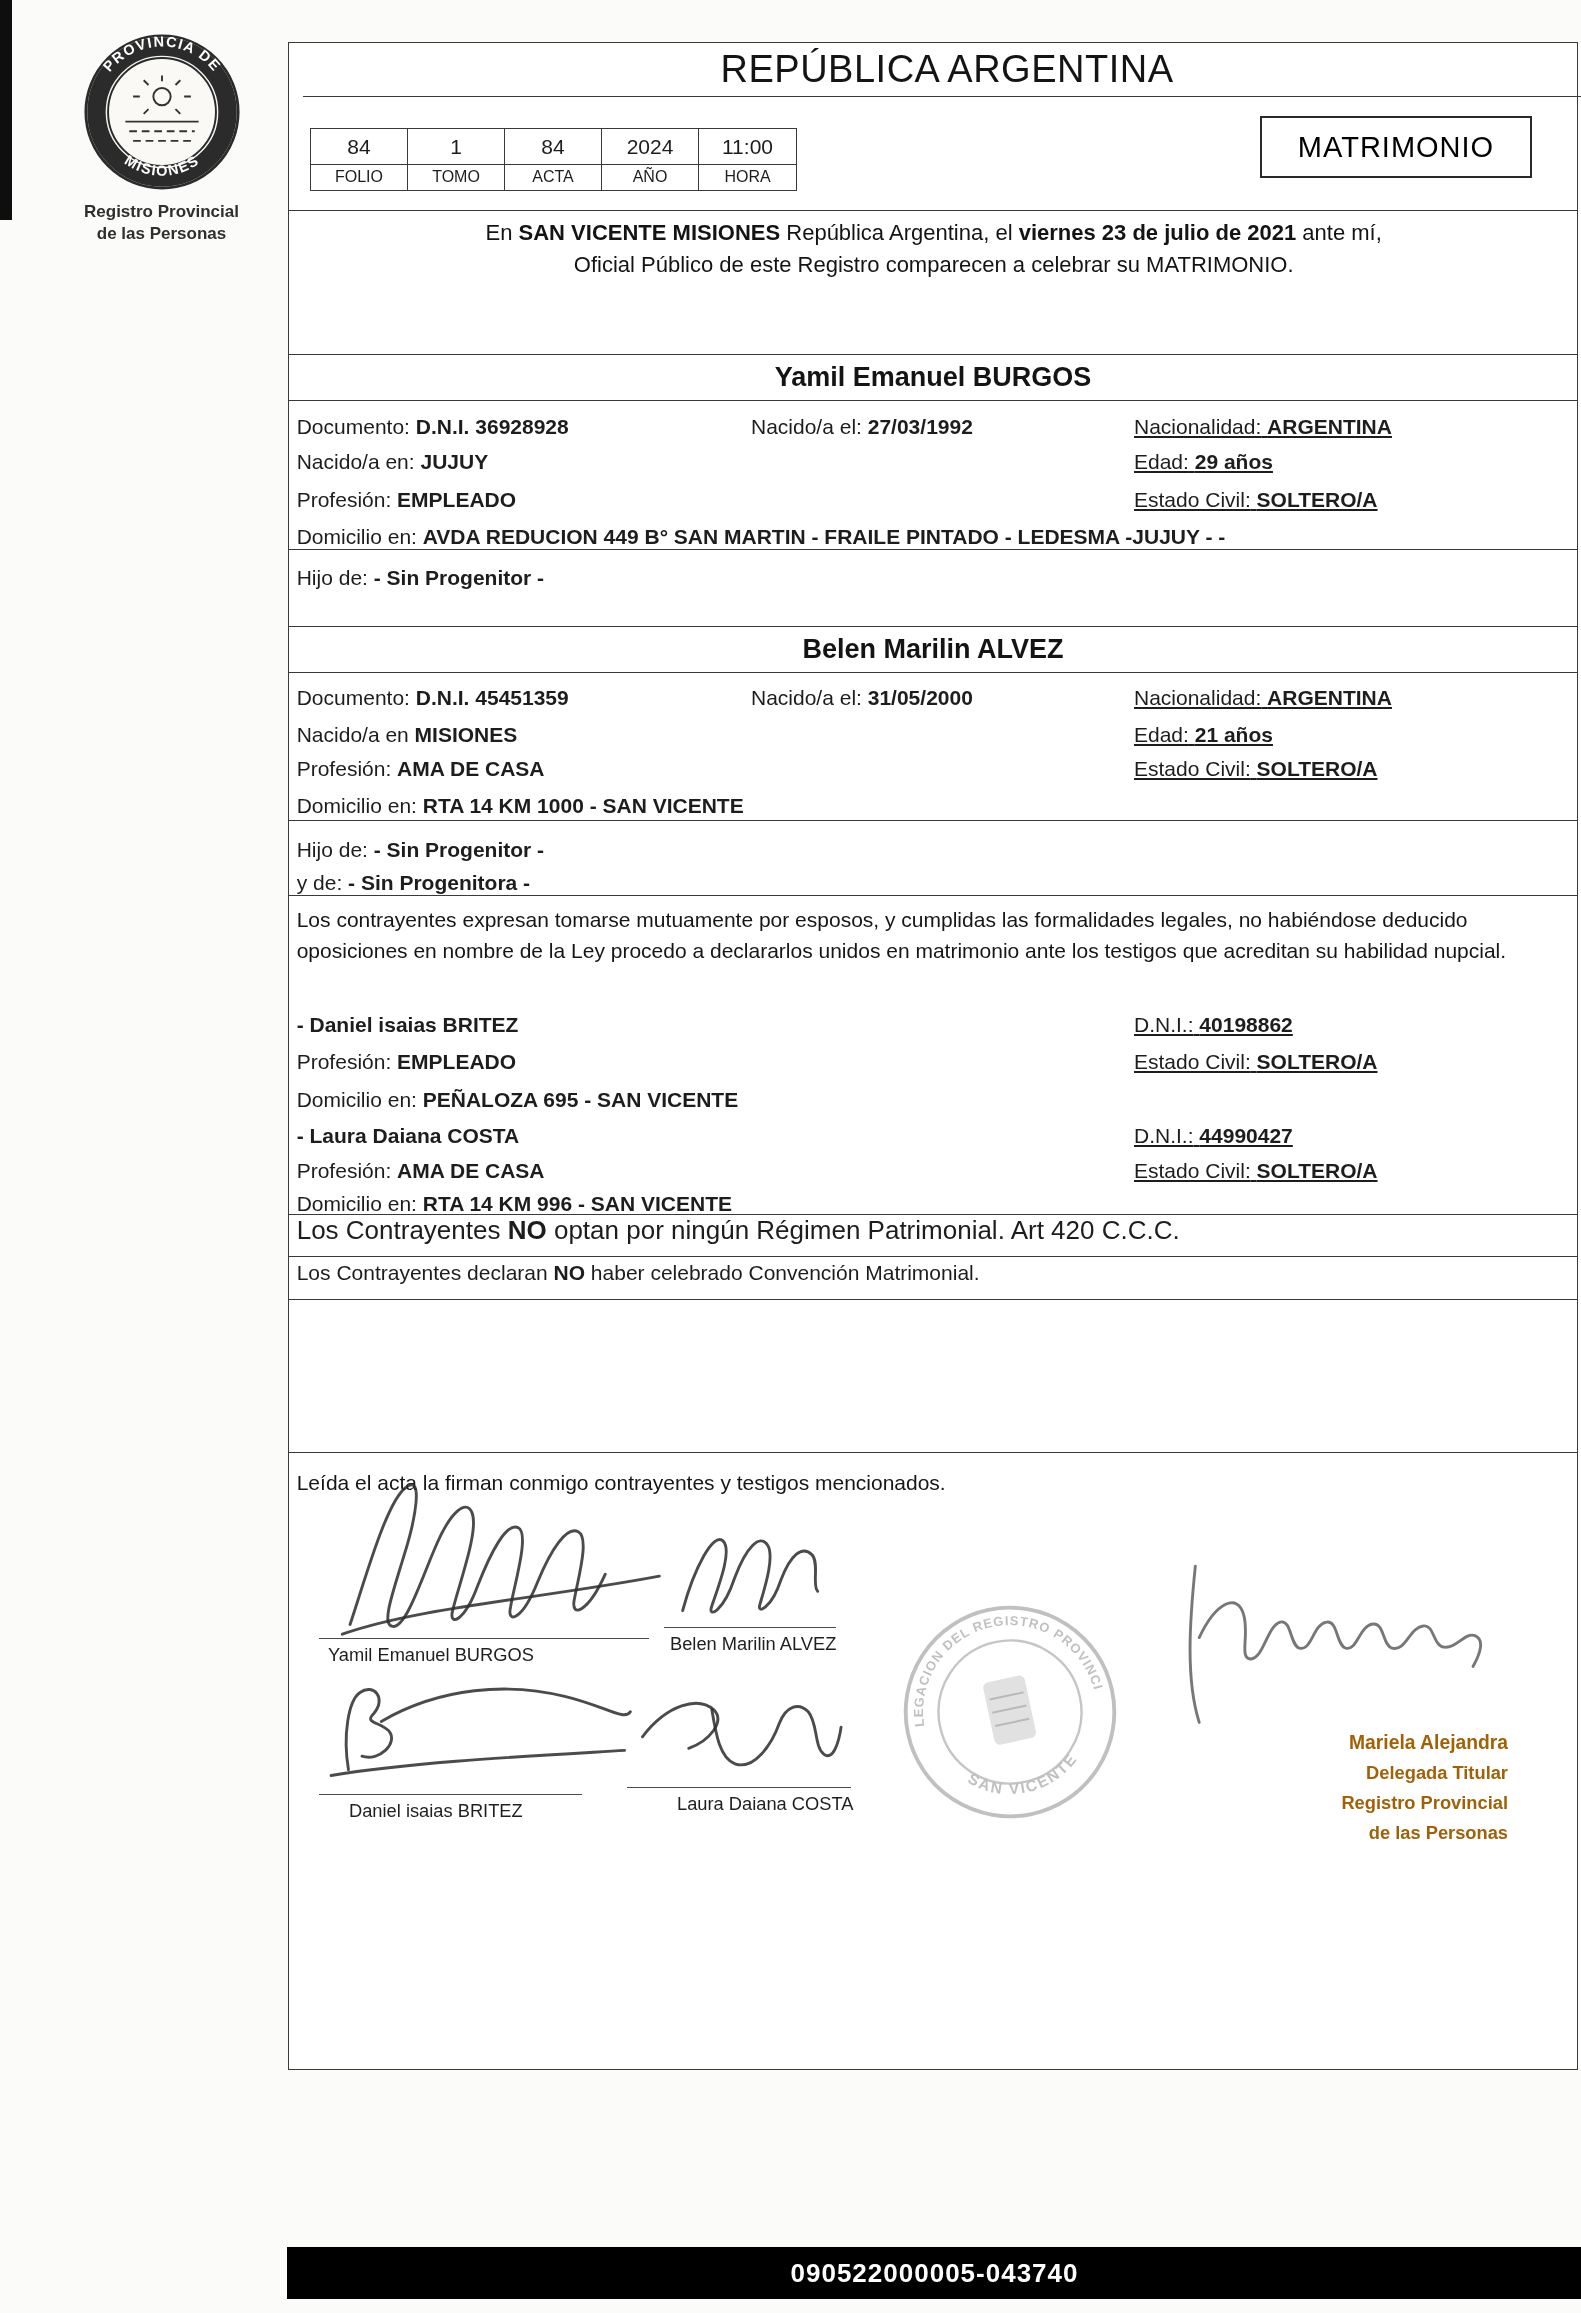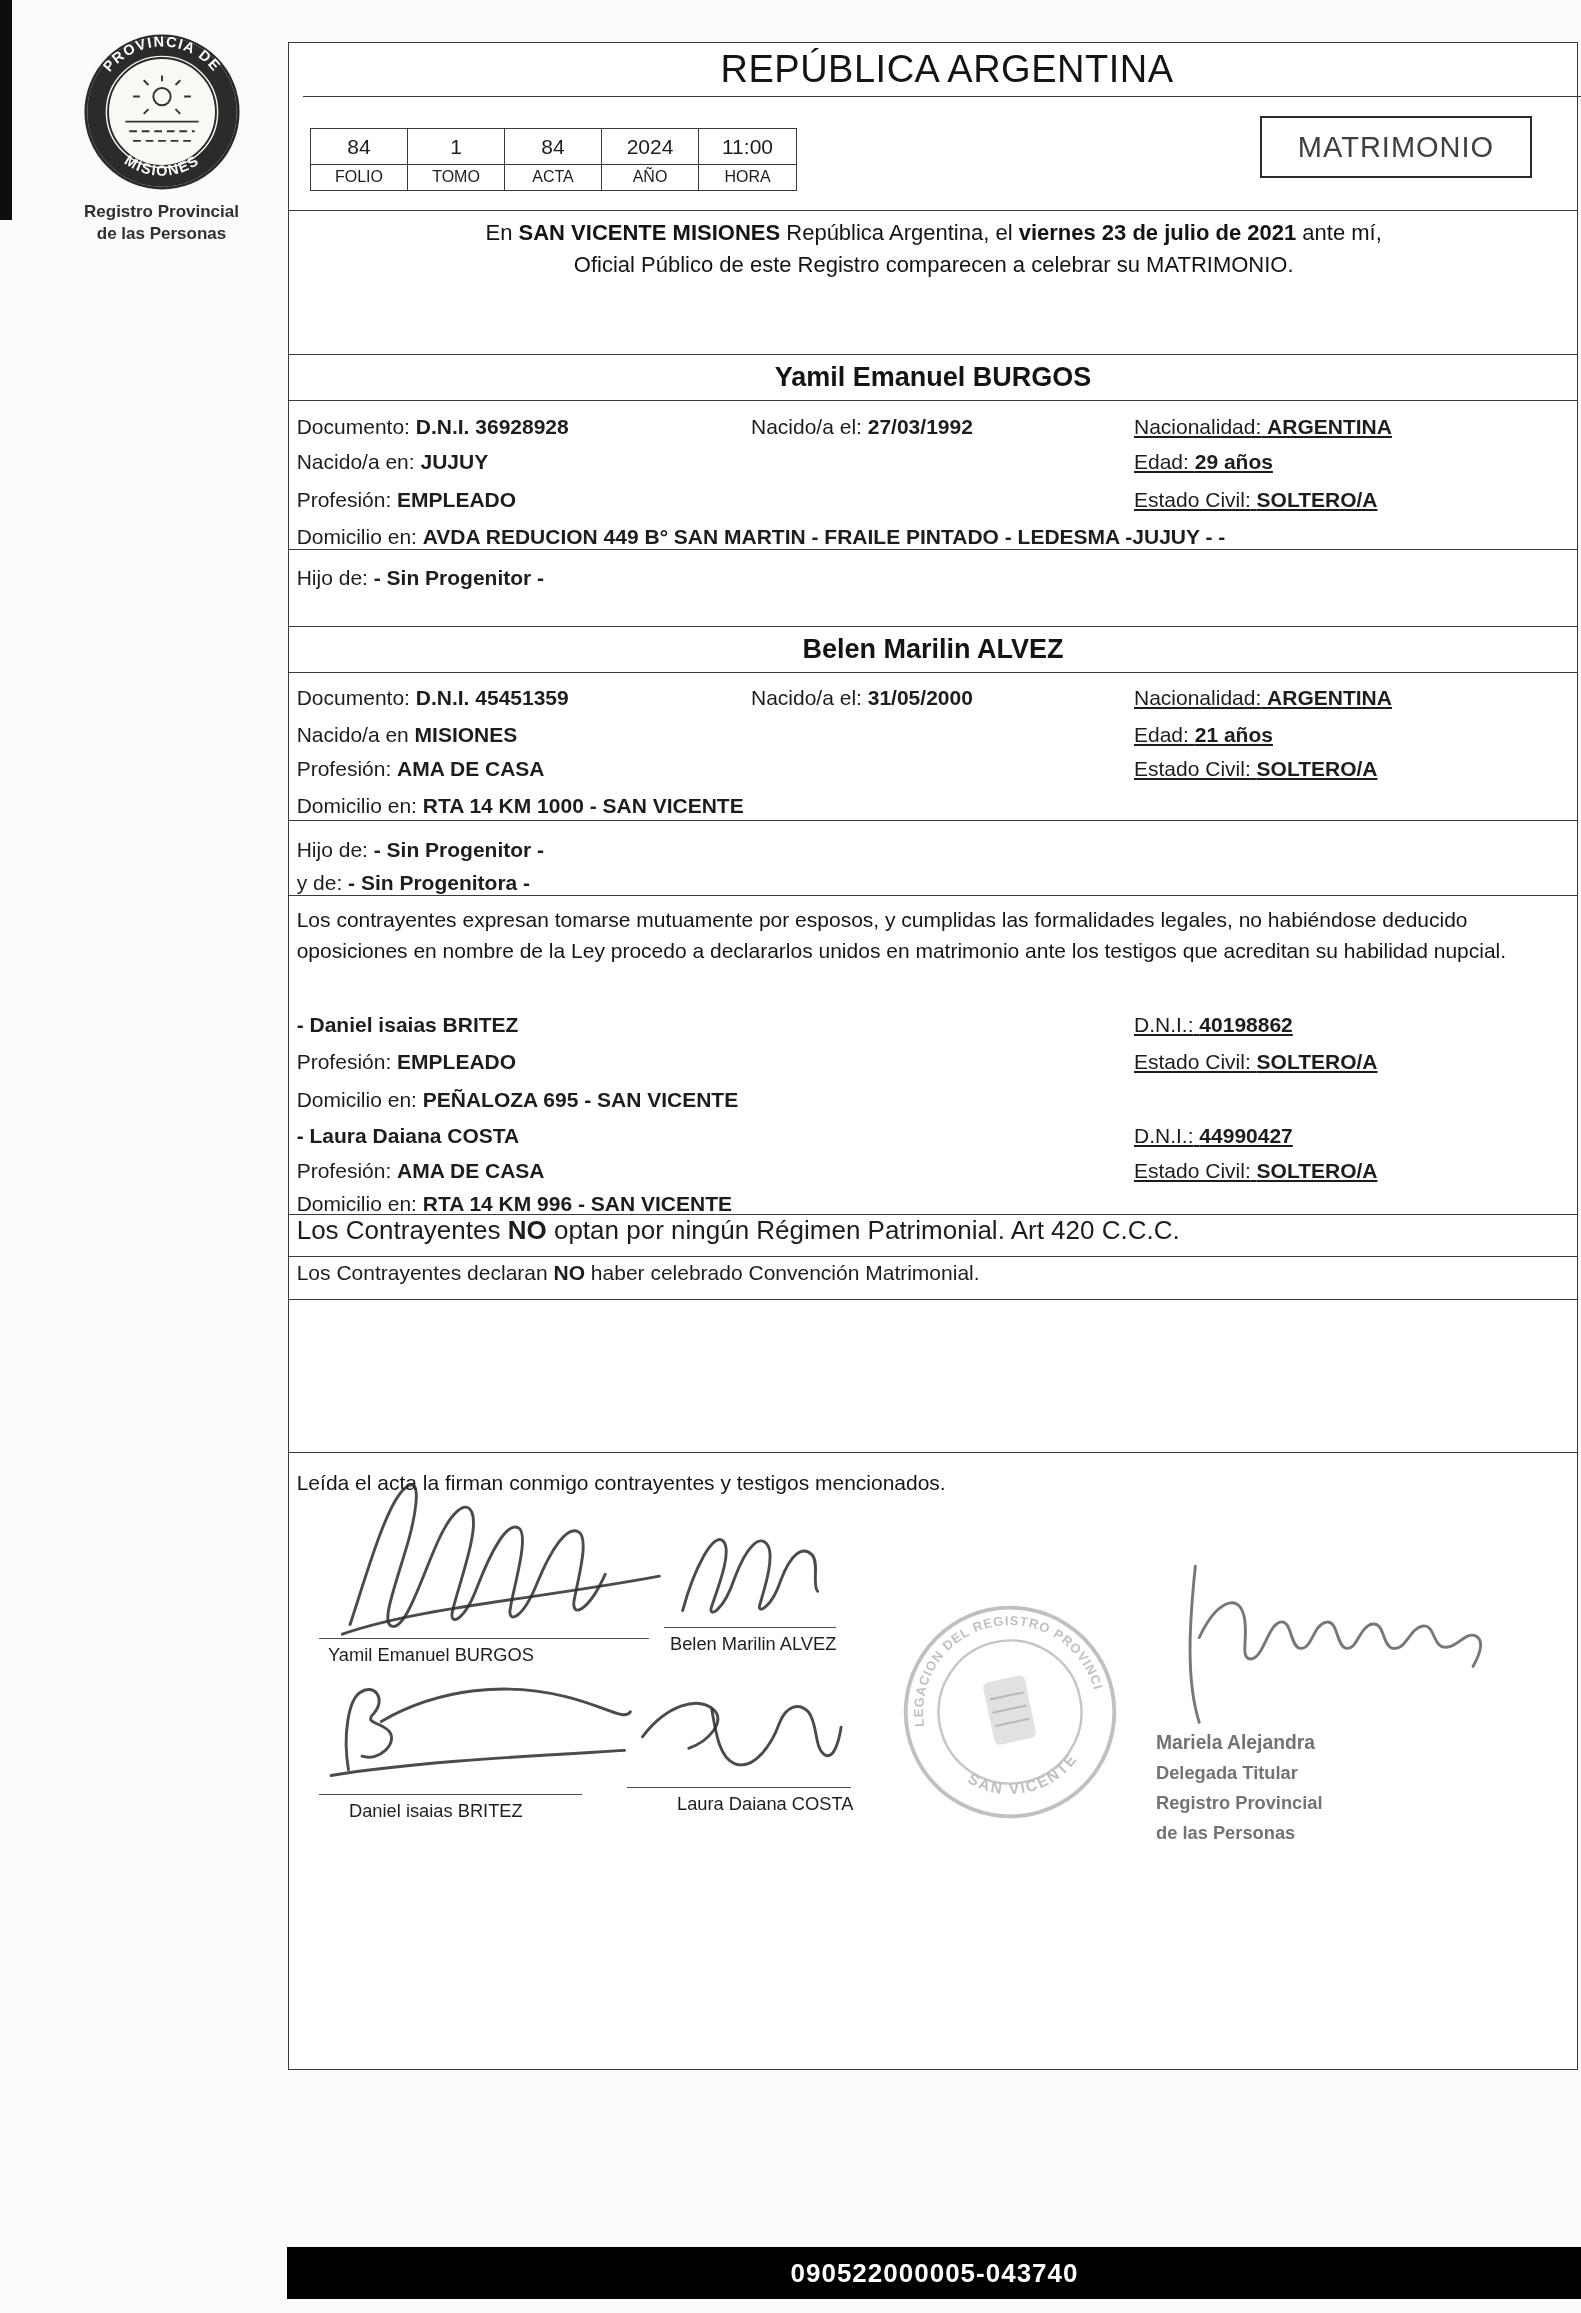--- a/index.html
+++ b/index.html
@@ -22,21 +22,21 @@
 
   .reg-table { position:absolute; left:21px; top:85px; display:grid;
                grid-template-columns:repeat(5,97px); border:1.9px solid #3a3a3a; background:#fff; }
   .reg-cell { border-right:1.9px solid #3a3a3a; text-align:center; }
   .reg-cell.last { border-right:none; }
   .reg-val { font-size:21px; padding:5.8px 0 4.8px; }
   .reg-lab { border-top:1.9px solid #3a3a3a; font-size:16px; padding:3.9px 0; }
 
   .matrimonio { position:absolute; left:971px; top:73px; width:272px; height:62px;
                 border:2.9px solid #2a2a2a; display:flex; align-items:center; justify-content:center;
-                font-size:29px; letter-spacing:1px; color:#404040; }
+                font-size:29px; letter-spacing:1px; color:#000000; }
 
   .hline { position:absolute; left:0; width:100%; border-top:1.9px solid #3a3a3a; }
 
   .intro { position:absolute; left:7.7px; top:174px; width:1274px; font-size:22px;
            line-height:1.45; color:#141414;text-align:center; }
   .b { font-weight:bold; }
 
   .sec-head { position:absolute; left:0; width:100%; border-top:1.9px solid #3a3a3a;
               border-bottom:1.9px solid #3a3a3a; text-align:center; font-size:27px;
               font-weight:bold; padding:6.8px 0; color:#141414; background:#fff; }
@@ -50,22 +50,22 @@
   .par { position:absolute; left:7.7px; width:1273px; font-size:21px; line-height:1.48; color:#161616; }
   .closing { position:absolute; left:7.7px; top:1428px; font-size:21px; color:#161616; }
 
   .sig-svg { position:absolute; }
   .sig-svg path { fill:none; stroke:#2c2c2c; stroke-width:3; stroke-linecap:round; opacity:.85; }
   .sig-line { position:absolute; border-top:1.9px solid #4a4a4a; }
   .sig-name { position:absolute; font-size:18.3px; color:#1f1f1f; }
 
   .stamp-wrap { position:absolute; left:608px; top:1556px; width:226px; height:226px;
                 opacity:.55; transform:rotate(-12deg); }
-  .official-block { position:absolute; left:867px; top:1684px; width:319px; text-align:left;
-                    color:#737373; font-weight:bold; font-size:18.3px; line-height:1.62; }
+  .official-block { position:absolute; left:900px; top:1684px; width:319px; text-align:right;
+                    color:#a16207; font-weight:bold; font-size:18.3px; line-height:1.62; }
   .official-name { font-size:19.3px; }
   .official-sig path { stroke:#555; opacity:.8; }
 
   .footer-bar { position:absolute; left:287px; top:2247px; width:1295px; height:52px;
                 background:#000; color:#fff; display:flex; align-items:center; justify-content:center;
                 font-size:26px; font-weight:bold; letter-spacing:1px; }
 </style>
 </head>
 <body>
 

